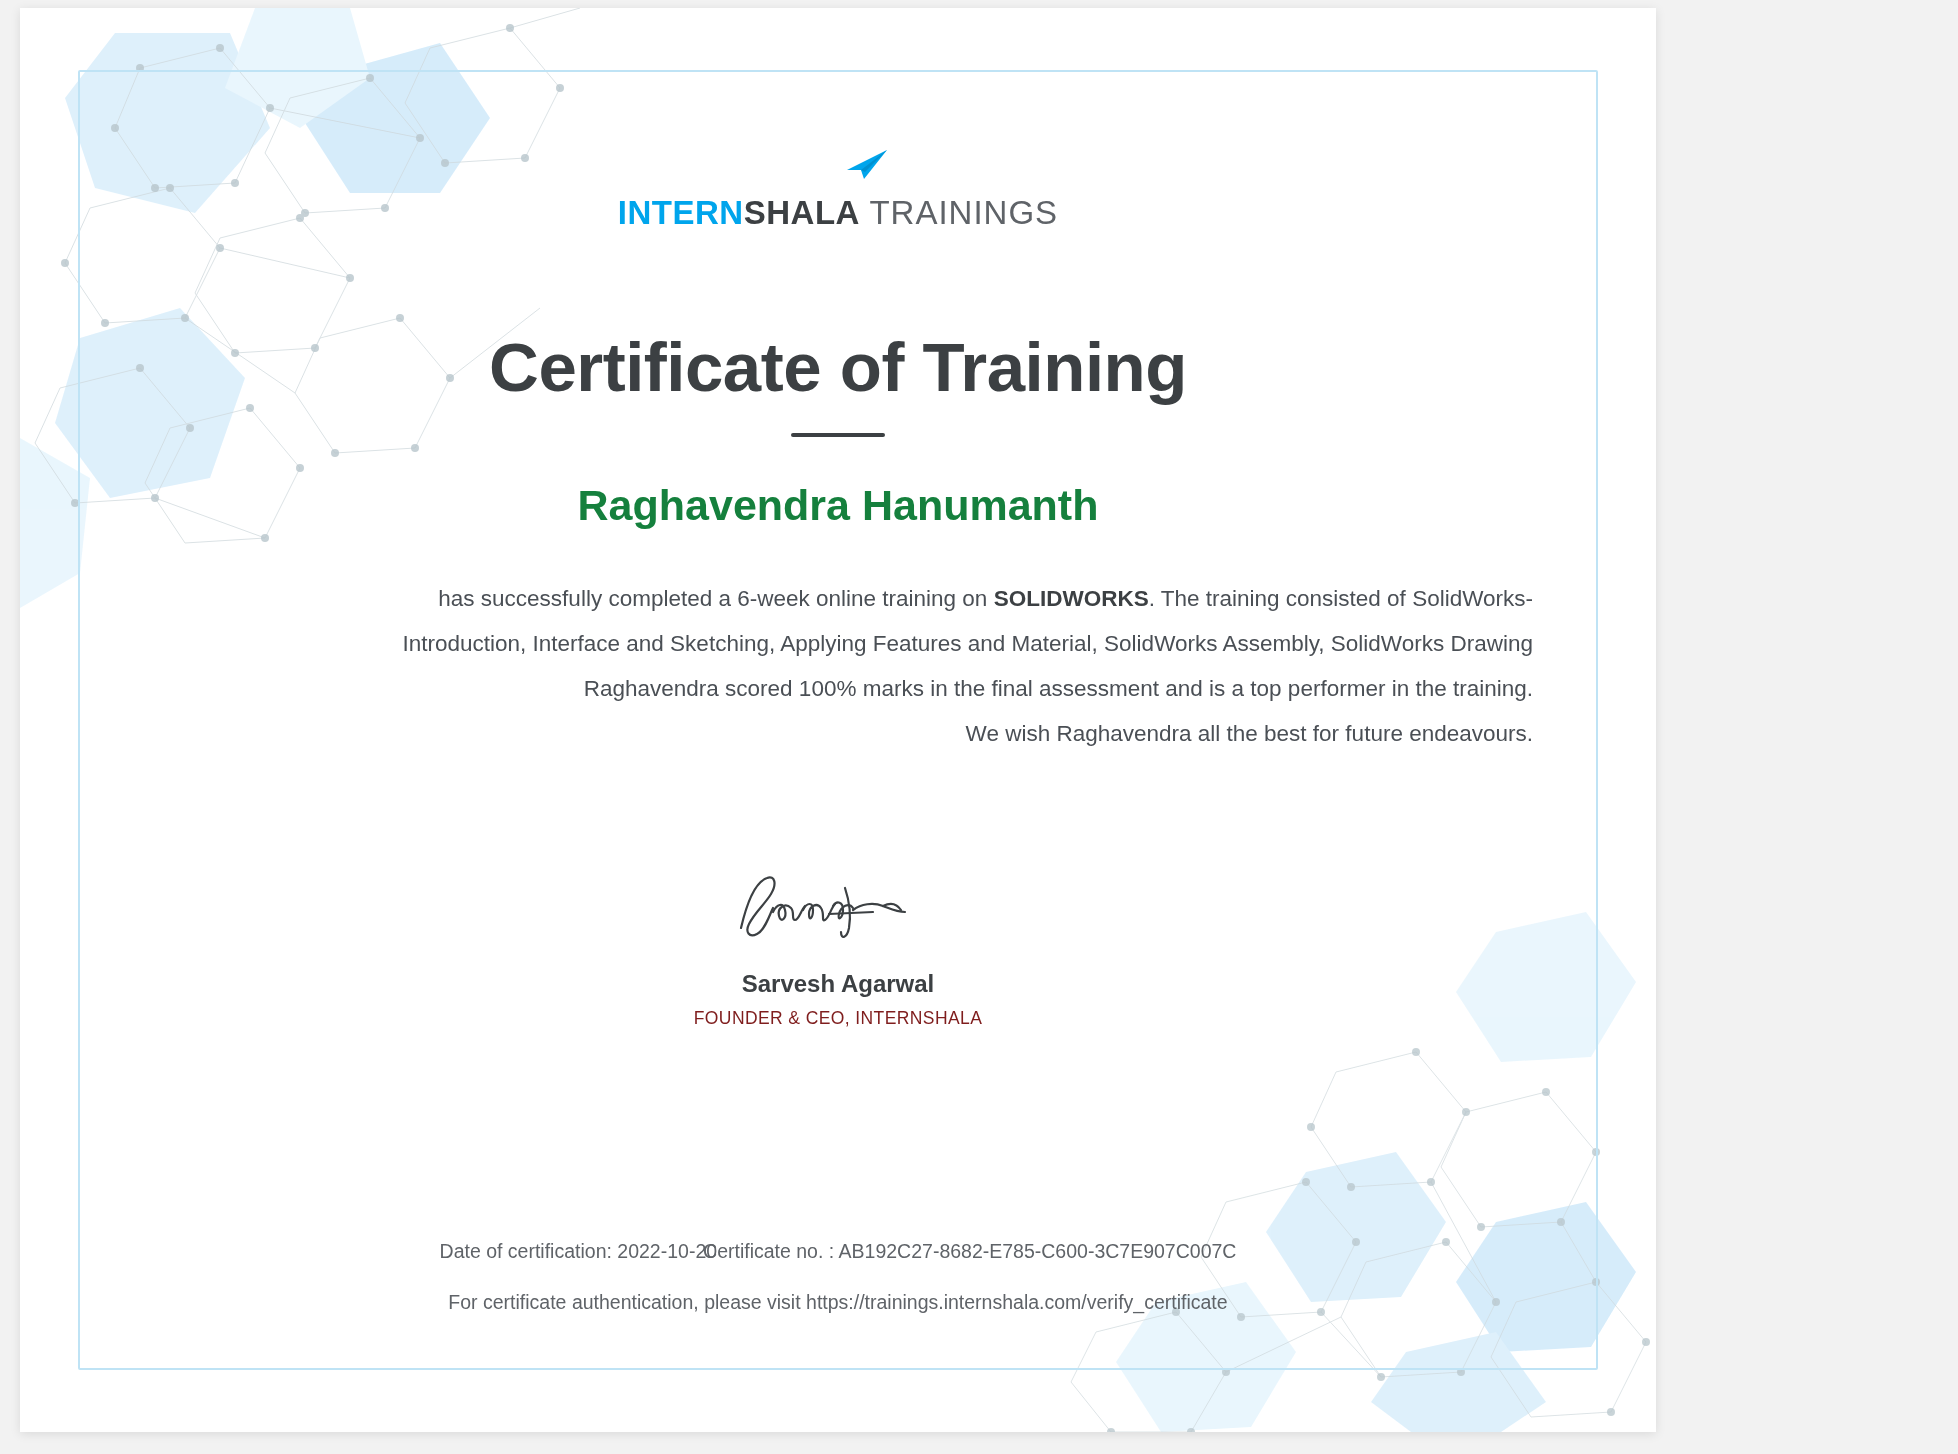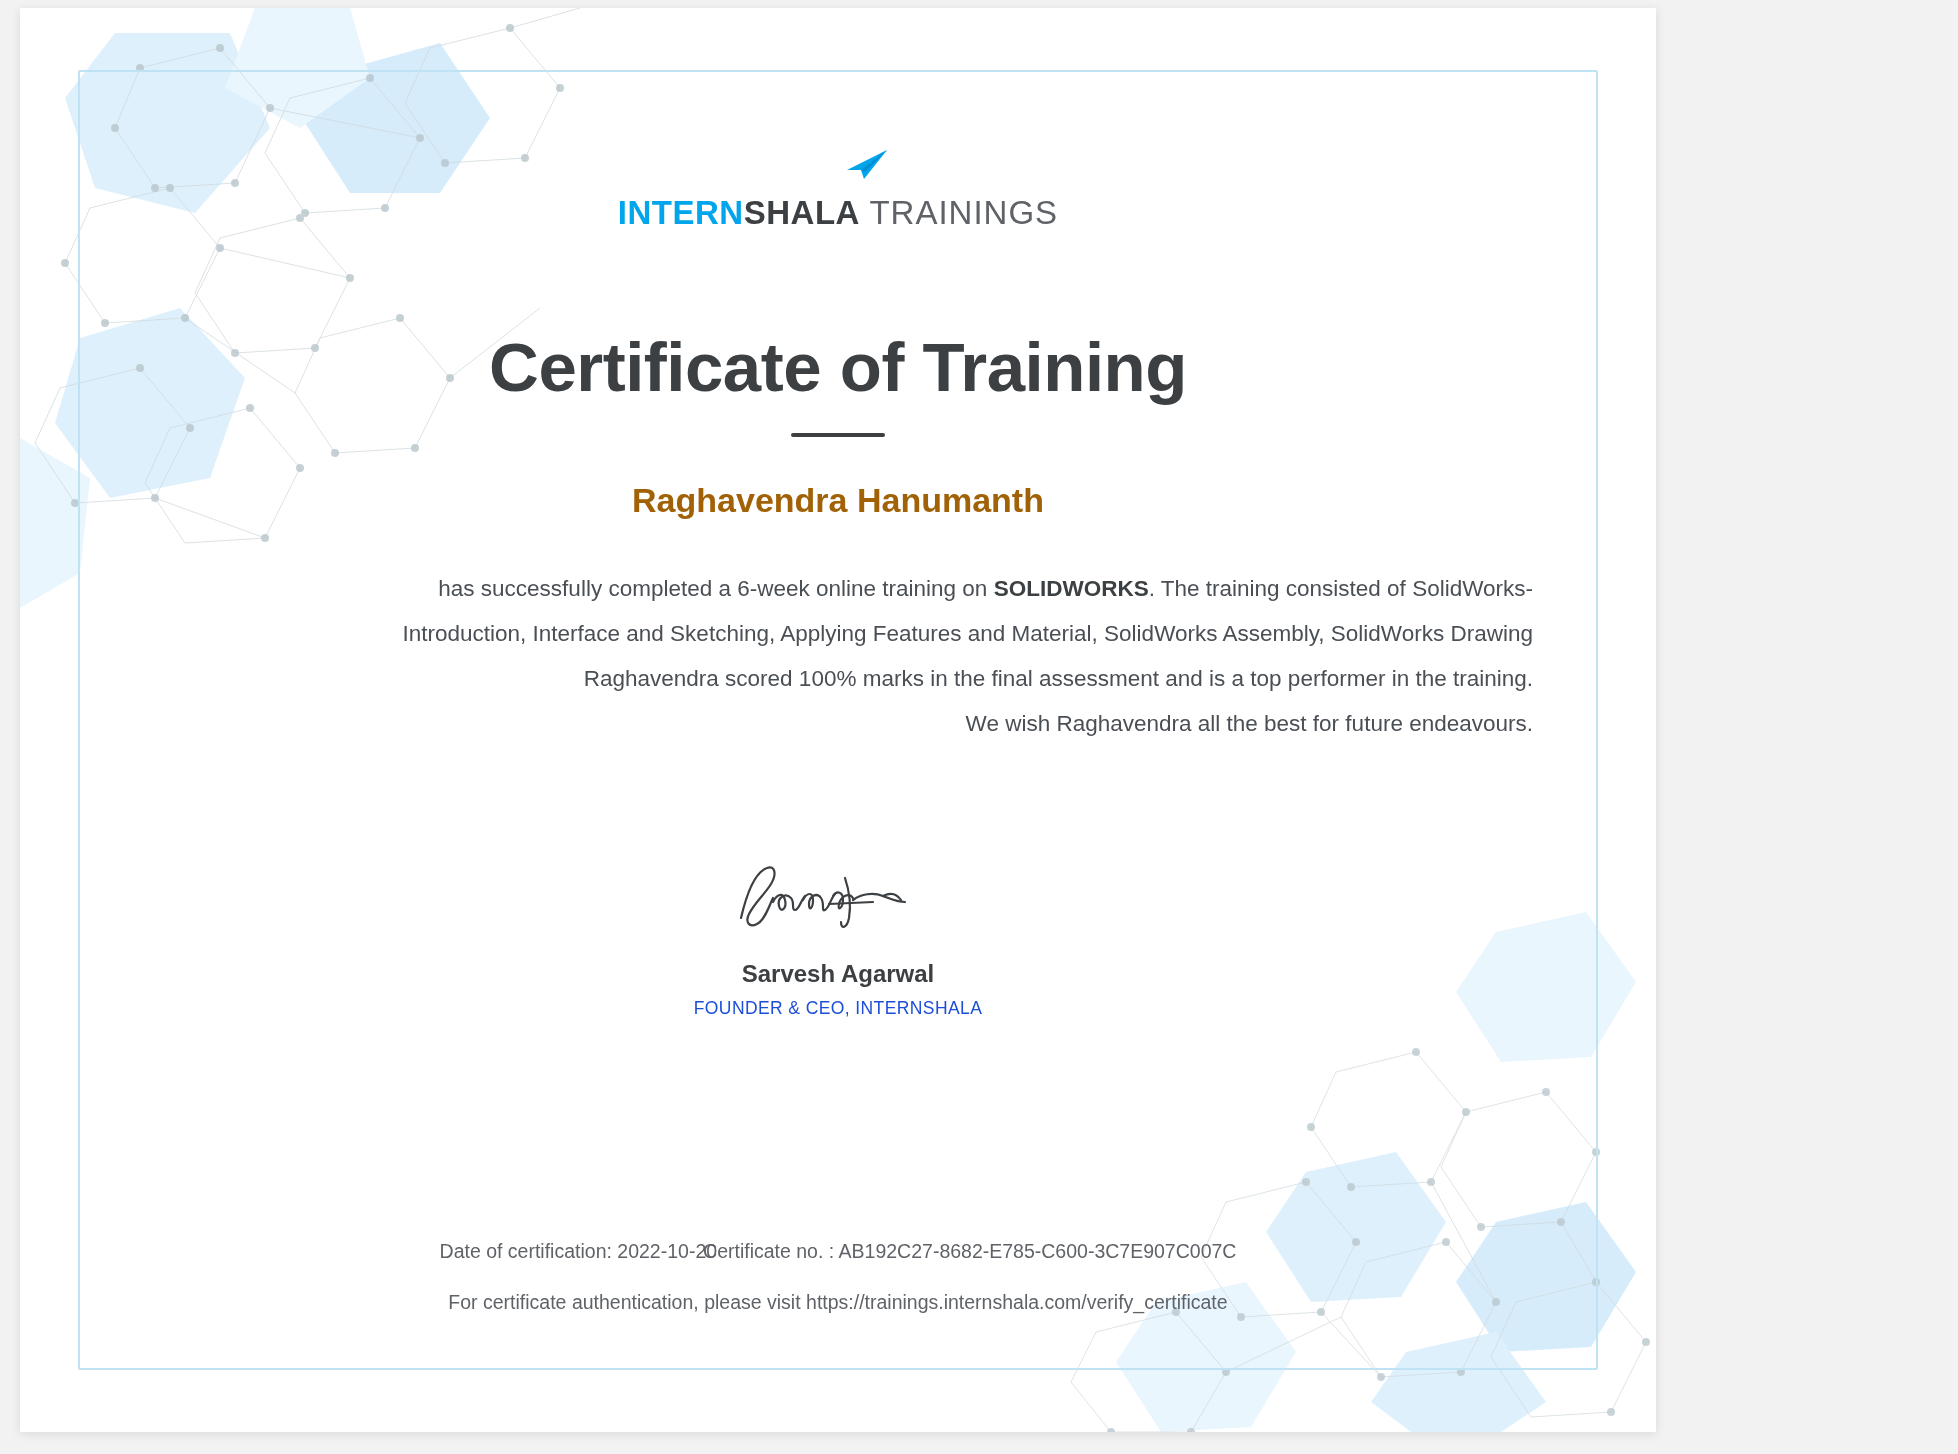--- a/index.html
+++ b/index.html
@@ -83,23 +83,23 @@
   }
   .rule {
     margin-top: 26px;
     width: 94px;
     height: 4px;
     background: #3c4043;
     border-radius: 2px;
   }
   .recipient {
     margin-top: 44px;
-    font-size: 34px;
+    font-size: 43px;
     font-weight: 700;
-    color: #a16207;
+    color: #15803d;
   }
   .body-text {
     margin-top: 46px;
     width: 1390px;
     text-align: right;
     font-size: 22.5px;
     line-height: 45px;
     color: #4a4f55;
   }
   .body-text b { font-weight: 700; color: #3c4043; }
@@ -114,21 +114,21 @@
   .sig-name {
     margin-top: 24px;
     font-size: 24px;
     font-weight: 600;
     color: #3c4043;
   }
   .sig-role {
     margin-top: 10px;
     font-size: 17.5px;
     letter-spacing: 0.4px;
-    color: #1d4ed8;
+    color: #7f1d1d;
   }
   .footer {
     position: absolute;
     left: 0; right: 0;
     bottom: 118px;
     display: flex;
     flex-direction: column;
     align-items: center;
   }
   .footer-line1 {

